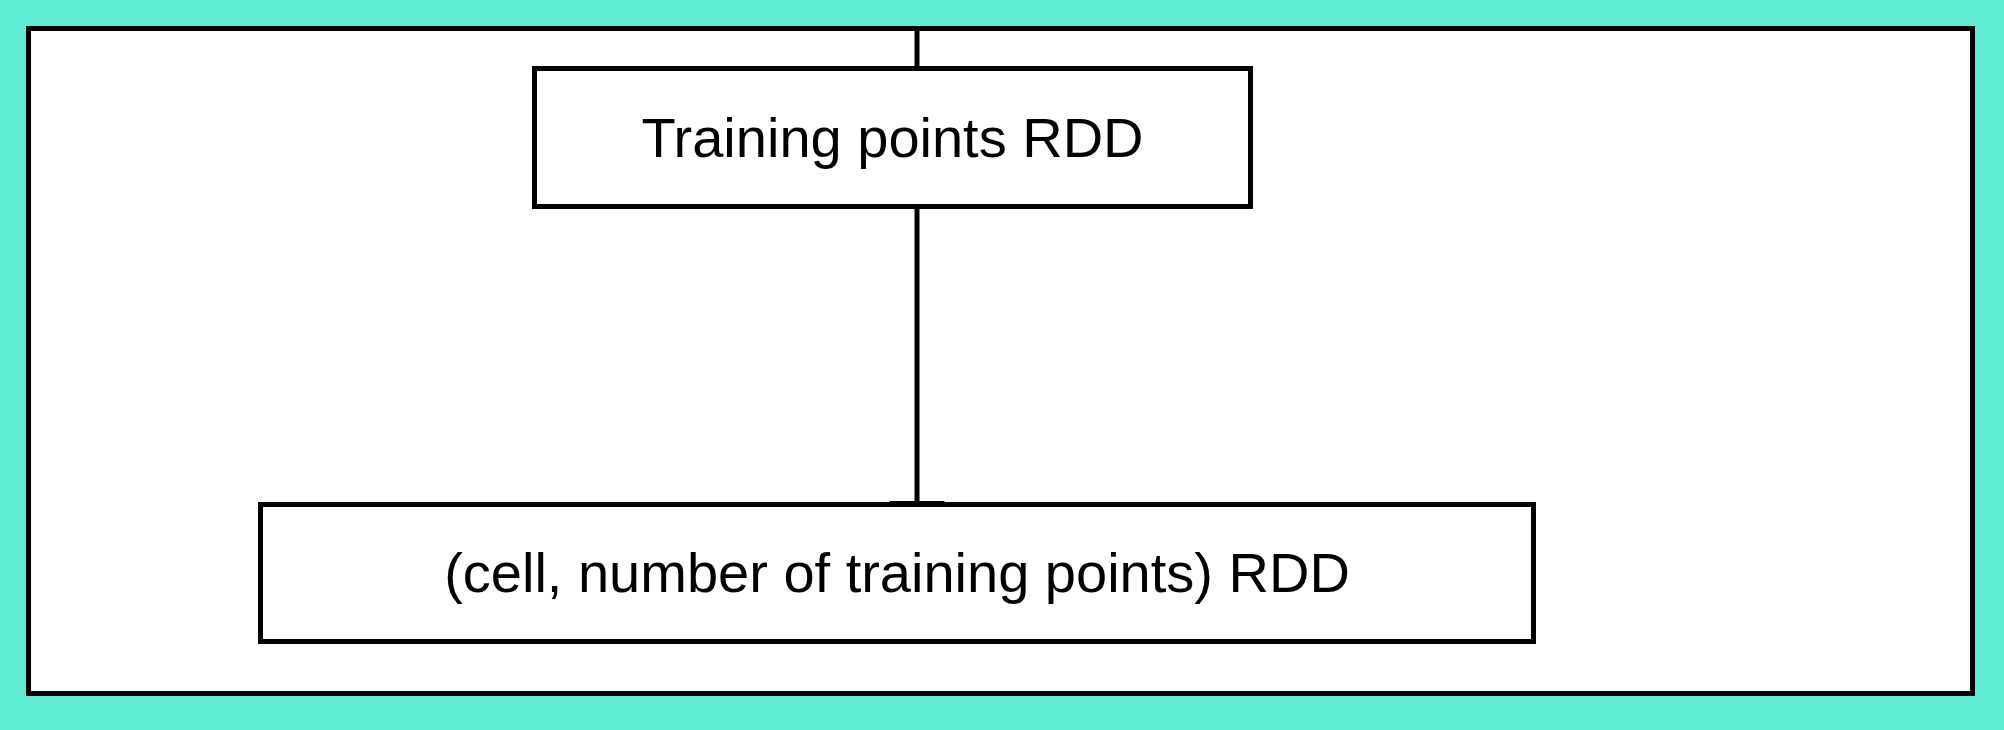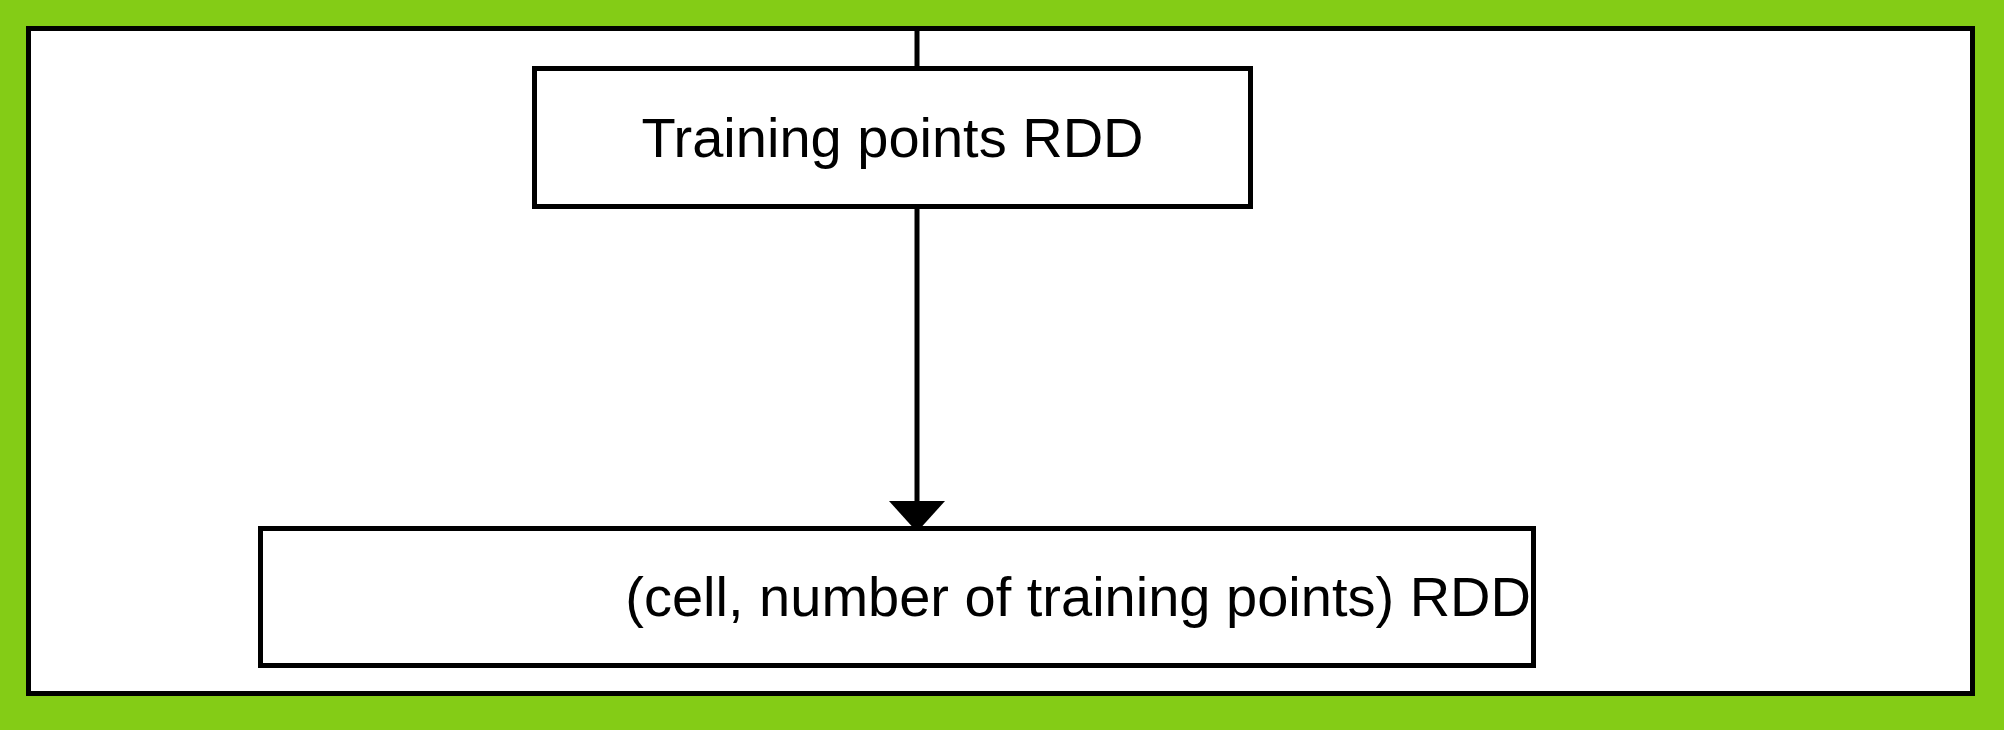--- a/index.html
+++ b/index.html
@@ -8,21 +8,21 @@
     background: #ffffff;
   }
   body {
     font-family: "Liberation Sans", "DejaVu Sans", sans-serif;
     color: #000000;
   }
   #canvas {
     position: relative;
     width: 2004px;
     height: 730px;
-    background: #84cc16;
+    background: #5eead4;
     overflow: hidden;
   }
 
   
   #outer-frame {
     position: absolute;
     left: 26px;
     top: 26px;
     width: 1949px;
     height: 670px;
@@ -103,19 +103,19 @@
       <g>
         <line x1="886" y1="-26" x2="886" y2="470" stroke="#000000" stroke-width="5"></line>
         <polygon points="858,470 914,470 886,501" fill="#000000"></polygon>
       </g>
     </svg>
 
     <div class="node-box" id="node-source" style="left:501px; top:35px;">
       <span class="node-label">Training points RDD</span>
     </div>
 
-    <div class="node-box" id="node-result" style="left:227px; top:495px;justify-content:flex-end;">
+    <div class="node-box" id="node-result" style="left:227px; top:471px;">
       <span class="node-label">(cell, number of training points) RDD</span>
     </div>
 
 
   </div>
 </div>
 
 </body></html>

